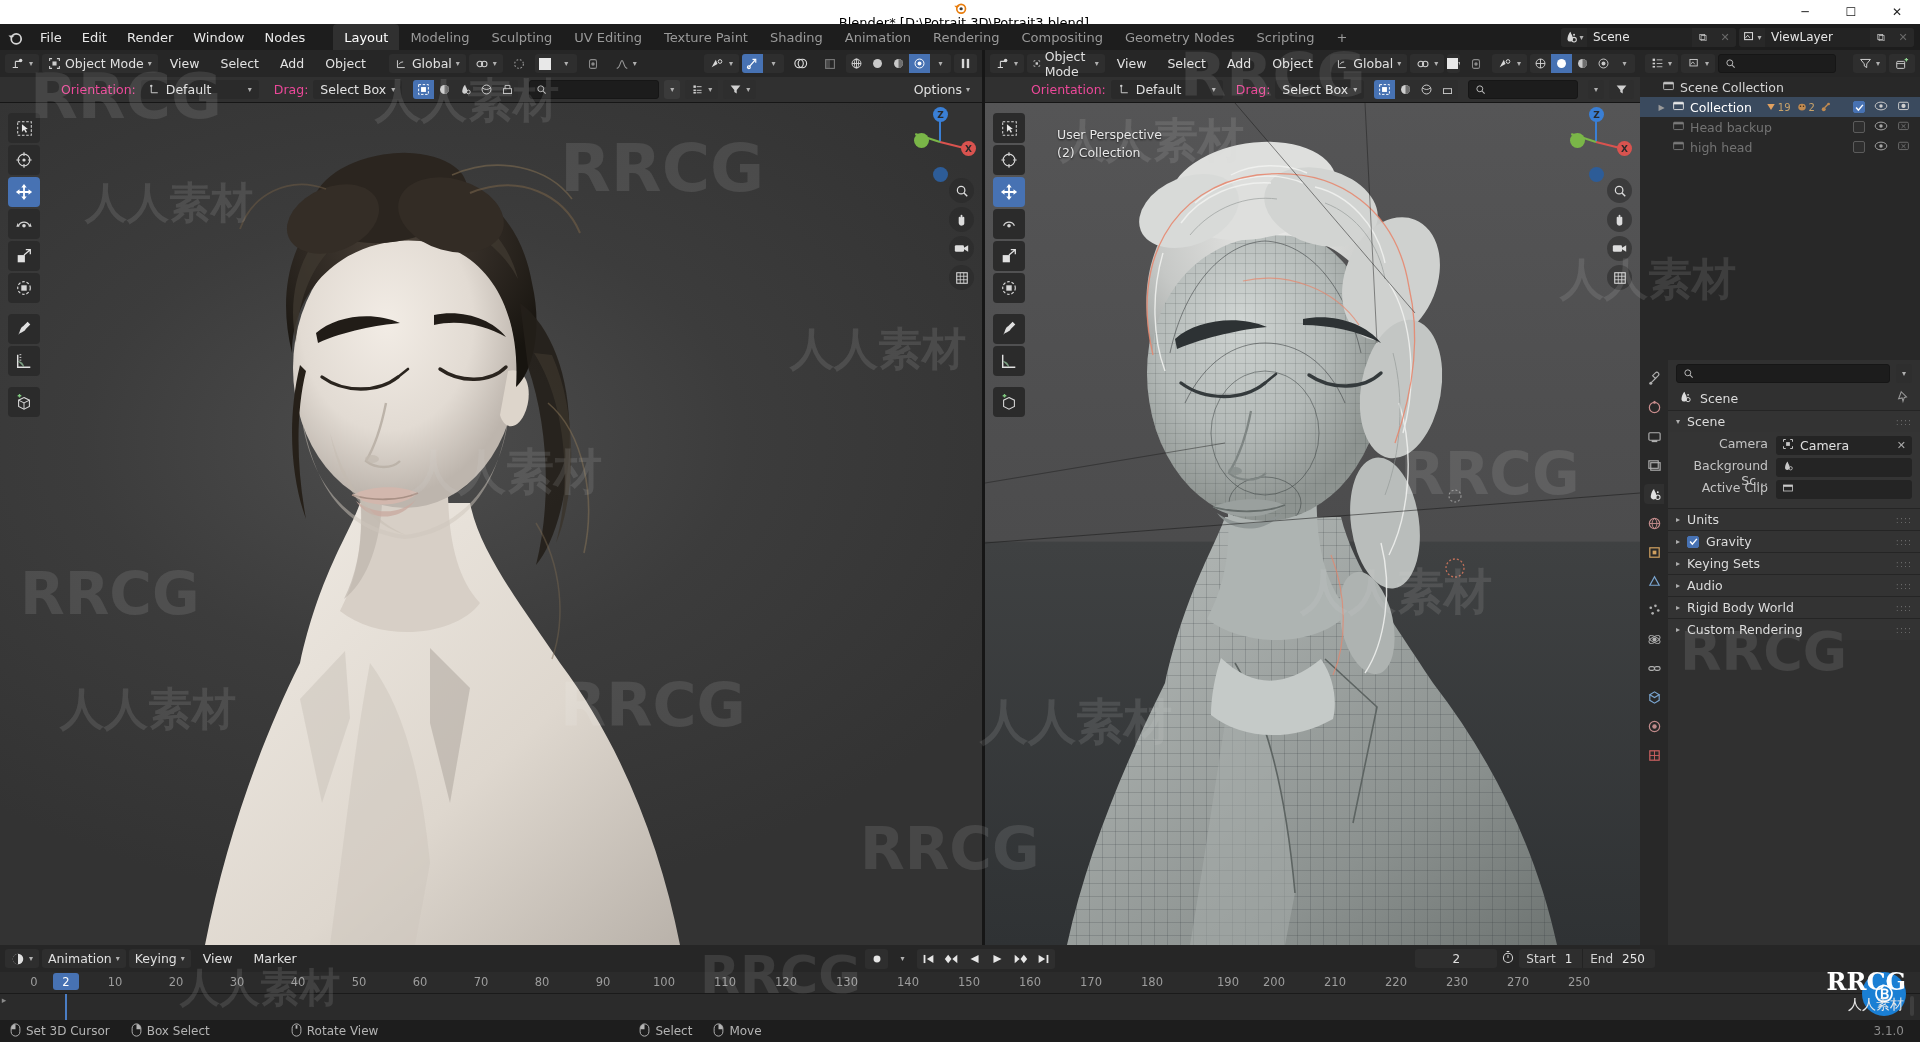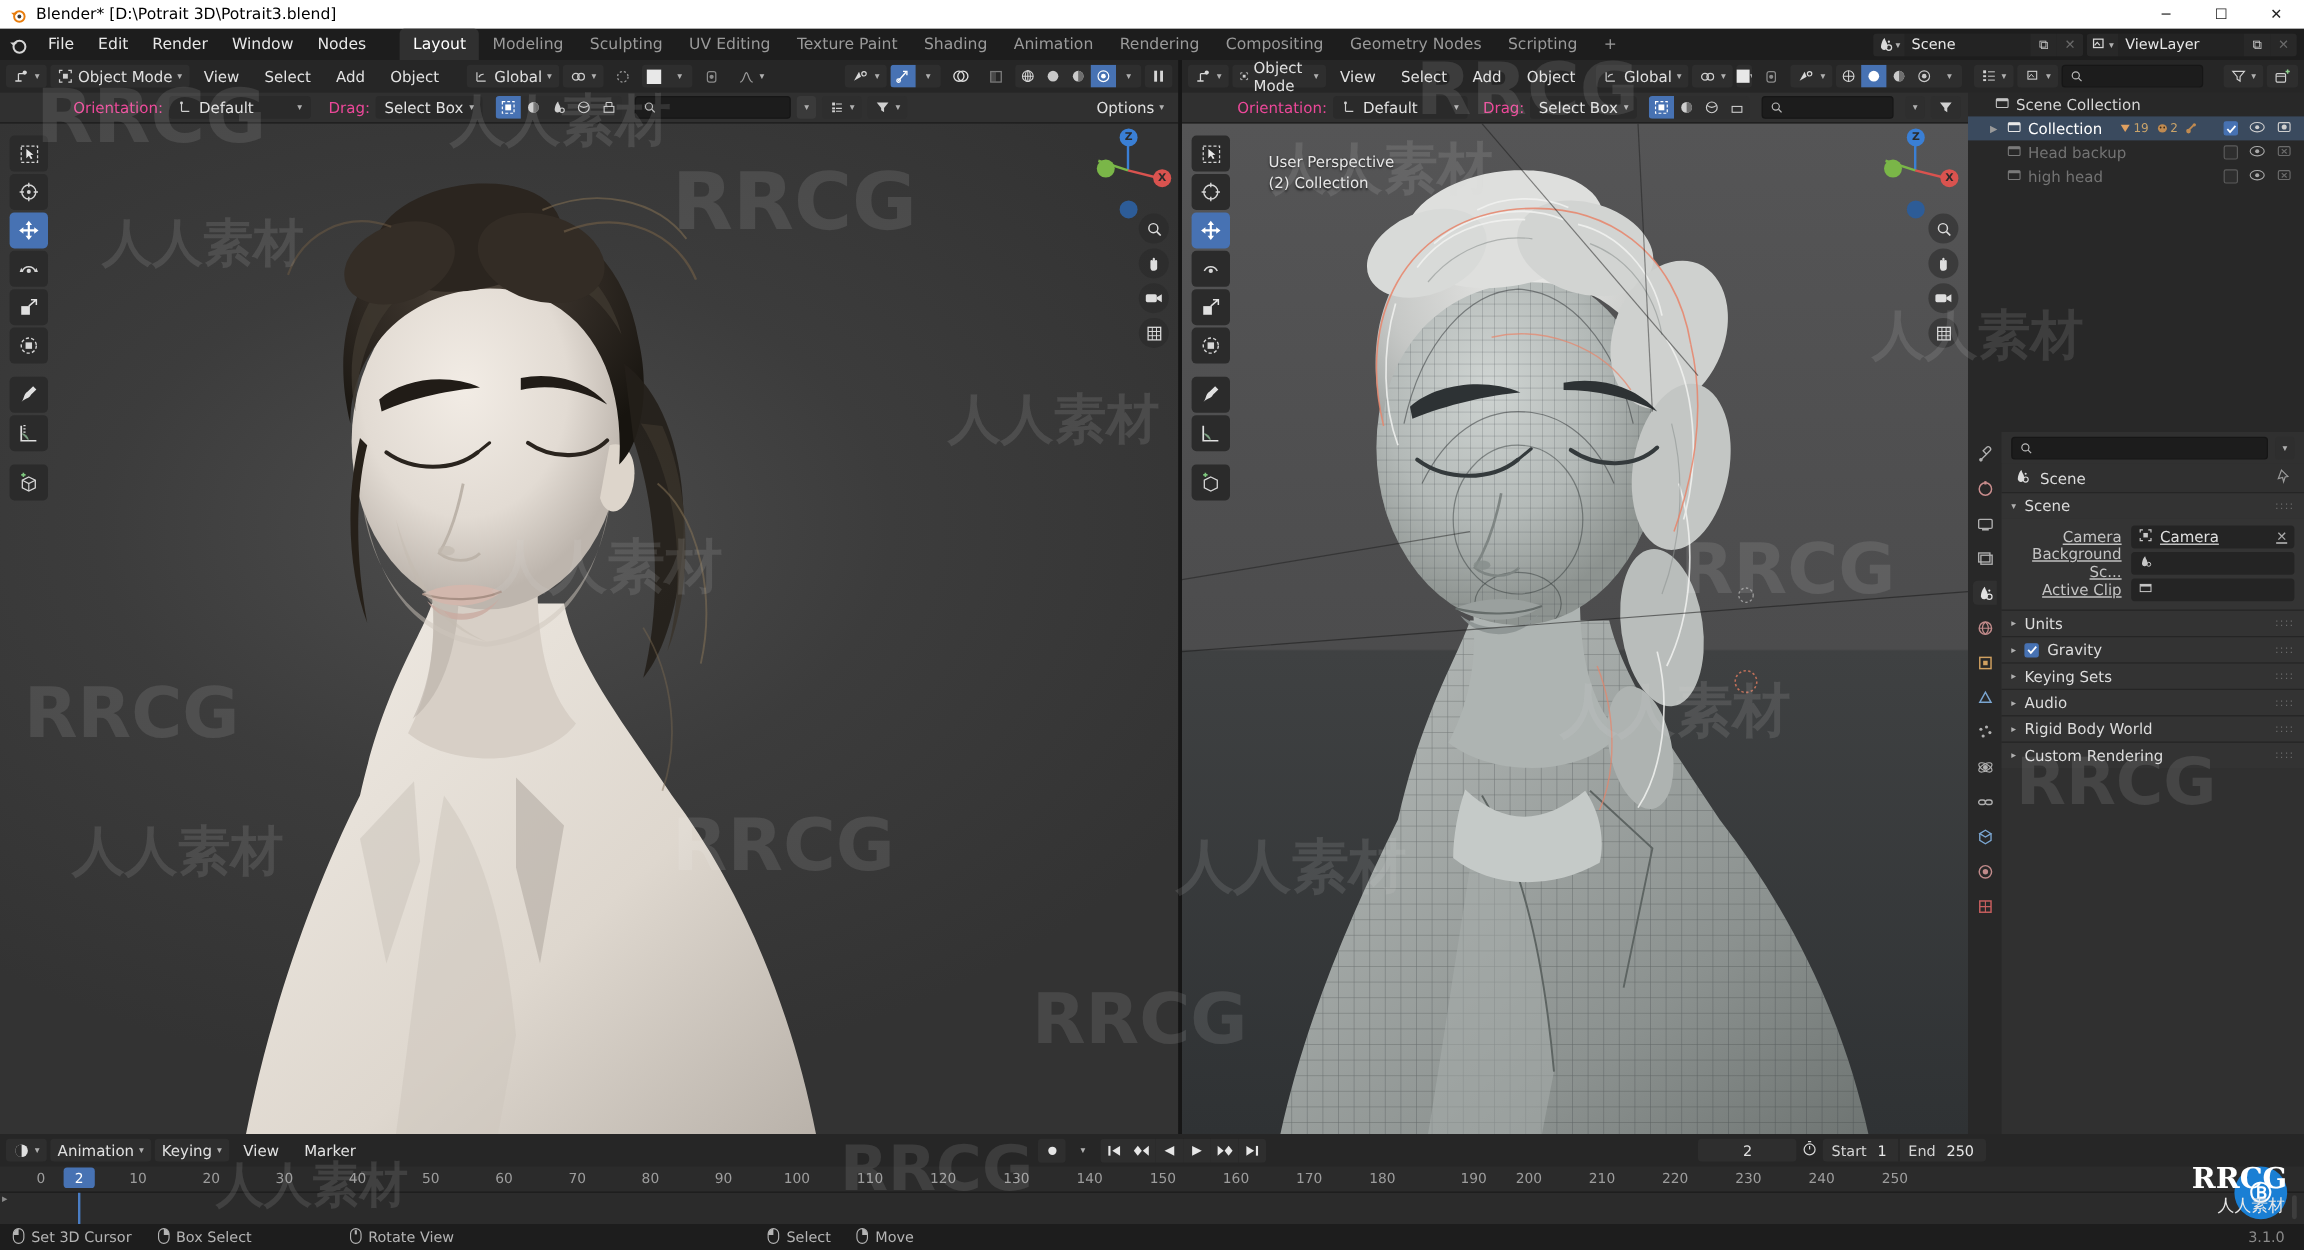--- a/index.html
+++ b/index.html
@@ -10,21 +10,21 @@
     font-size: 13px;
     color: #e3e3e3;
     overflow: hidden;
   }
   .app { position: relative; width: 1920px; height: 1042px; }
 
   
   .titlebar {
     position: absolute; left: 0; top: 0; width: 1920px; height: 24px;
     background: #ffffff; color: #000; display: flex; align-items: center;
-    padding-left: 8px; font-size: 13px;
+    padding-left: 8px; font-size: 13px; flex-direction: column;
   }
   .titlebar .blogo { width: 15px; height: 15px; margin-right: 7px; flex: 0 0 auto; }
   .wbtns { position: absolute; right: 0; top: 0; height: 24px; display: flex; }
   .wbtn { width: 46px; height: 24px; display: flex; align-items: center; justify-content: center;
           color: #222; font-size: 12px; }
 
   
   .topbar {
     position: absolute; left: 0; top: 24px; width: 1920px; height: 26px;
     background: #1d1d1d; display: flex; align-items: stretch;
@@ -152,21 +152,21 @@
 
   
   .props { position: absolute; background: #303030; }
   .props-tabs {
     position: absolute; left: 0; top: 0; width: 28px; bottom: 0; background: #282828;
     display: flex; flex-direction: column; align-items: center; padding-top: 8px; gap: 9px;
   }
   .ptab { width: 20px; height: 20px; display: flex; align-items: center; justify-content: center; }
   .ptab.active { background: #303030; border-radius: 4px 0 0 4px; }
   .props-body { position: absolute; left: 28px; right: 0; top: 0; bottom: 0; }
-  .prow { display: flex; align-items: center; height: 22px; padding: 0 8px; gap: 8px; text-decoration: underline; }
+  .prow { display: flex; align-items: flex-start; height: 22px; padding: 0 8px; gap: 8px; }
   .prow .plabel { font-size: 12.5px; color: #c4c4c4; text-align: right; width: 92px; flex: 0 0 auto; }
   .pval {
     flex: 1; height: 19px; background: #242424; border-radius: 3px; display: flex;
     align-items: center; gap: 6px; padding: 0 6px; font-size: 12.5px; color: #e0e0e0;
   }
   .panel-head {
     display: flex; align-items: center; height: 22px; padding: 0 8px; gap: 7px;
     background: #333333; border-top: 1px solid #252525; font-size: 12.5px; color: #dcdcdc;
   }
   .grip { margin-left: auto; color: #6d6d6d; font-size: 9px; letter-spacing: 1px; }
@@ -1510,21 +1510,21 @@
       <div class="tl-tick" style="left:908px">140</div>
       <div class="tl-tick" style="left:969px">150</div>
       <div class="tl-tick" style="left:1030px">160</div>
       <div class="tl-tick" style="left:1091px">170</div>
       <div class="tl-tick" style="left:1152px">180</div>
       <div class="tl-tick" style="left:1228px">190</div>
       <div class="tl-tick" style="left:1274px">200</div>
       <div class="tl-tick" style="left:1335px">210</div>
       <div class="tl-tick" style="left:1396px">220</div>
       <div class="tl-tick" style="left:1457px">230</div>
-      <div class="tl-tick" style="left:1518px">240</div>
+      <div class="tl-tick" style="left:1518px">270</div>
       <div class="tl-tick" style="left:1579px">250</div>
       <div class="playhead-label" style="left:66px">2</div>
     </div>
     <div class="tl-body">
       <div class="playhead-line" style="left:65px;top:0;height:26px;"></div>
       <div style="position:absolute;left:0;top:0;width:8px;height:100%;display:flex;align-items:flex-start;justify-content:center;color:#8a8a8a;font-size:9px;padding-top:1px;">▸</div>
       <div style="position:absolute;right:6px;top:2px;width:4px;bottom:4px;background:#3e3e3e;border-radius:2px;"></div>
     </div>
   </div>
 

